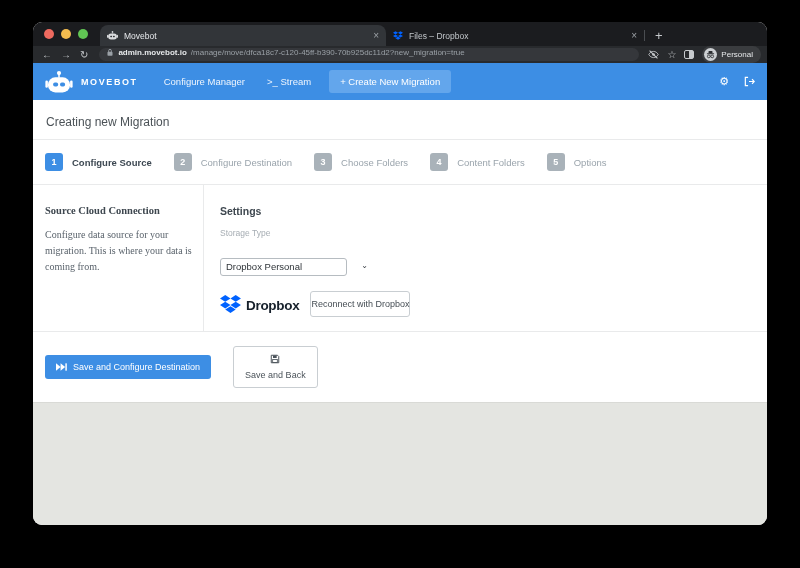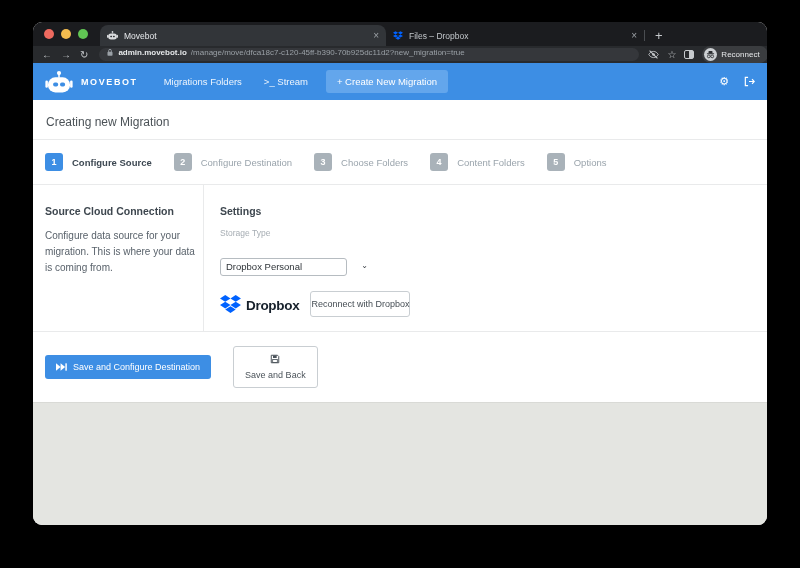--- a/index.html
+++ b/index.html
@@ -53,21 +53,21 @@
   .rule { border-top:1px solid #e9eaeb; }
   .steps { display:flex; align-items:center; gap:22px; padding:13px 12px; border-bottom:1px solid #e9eaeb; }
   .step { display:flex; align-items:center; gap:9px; }
   .step-num { width:18px; height:18px; border-radius:3px; background:#a9b2b9; color:#fff; font-size:9px;
               font-weight:bold; display:flex; align-items:center; justify-content:center; }
   .step-label { font-size:9.5px; color:#9aa4ac; white-space:nowrap; }
   .step.active .step-num { background:#3d8ee4; }
   .step.active .step-label { color:#3d4852; font-weight:bold; }
 
   .panel { display:flex; padding:20px 12px 0; height:146px; }
-  .panel-left { width:158px; }
+  .panel-left { width:158px;font-family:Liberation Serif, serif; }
   .sec-title { font-size:10.5px; font-weight:bold; color:#3e474f; margin-bottom:11px; }
   .left-desc { font-size:10px; color:#59626b; line-height:1.6; width:150px; }
   .vdivider { width:1px; background:#e9eaeb; margin:-20px 16px 0 0; }
   .field-label { font-size:8.5px; color:#a6adb3; margin-bottom:18px; }
   .select-wrap { position:relative; width:153px; }
   .select-wrap select { width:127px; height:18px; font-size:9.5px; color:#2f3439; font-family:inherit;
         border:1px solid #b6bcc1; border-radius:3px; background:#fff; padding:0 14px 0 5px;
         appearance:none; -webkit-appearance:none; }
   .select-wrap .chev { position:absolute; right:5px; top:5px; pointer-events:none; font-size:8px; color:#3c4248; }
   .dropbox-row { display:flex; align-items:center; gap:11px; margin-top:15px; }
@@ -148,41 +148,41 @@
       <div class="incog-chip">
         <span class="incog-avatar">
           <svg width="9" height="9" viewBox="0 0 11 11">
             <rect x="3" y="1.2" width="5" height="3" rx="1" fill="#2b2d30"></rect>
             <rect x="1" y="4" width="9" height="1.3" rx="0.6" fill="#2b2d30"></rect>
             <circle cx="3.4" cy="7.8" r="1.7" fill="none" stroke="#2b2d30" stroke-width="1"></circle>
             <circle cx="7.6" cy="7.8" r="1.7" fill="none" stroke="#2b2d30" stroke-width="1"></circle>
             <line x1="5.1" y1="7.6" x2="5.9" y2="7.6" stroke="#2b2d30" stroke-width="1"></line>
           </svg>
         </span>
-        <span class="incog-label">Reconnect</span>
+        <span class="incog-label">Personal</span>
       </div>
 
     </div>
   </div>
 
   <div class="appbar">
     <div class="brand">
       <svg width="28" height="22" viewBox="0 0 26 21">
         <circle cx="13" cy="2" r="2" fill="#fff"></circle>
           <rect x="12.3" y="3" width="1.4" height="3.4" fill="#fff"></rect>
         <rect x="0" y="9" width="2.4" height="7" rx="1.2" fill="#fff"></rect>
           <rect x="23.6" y="9" width="2.4" height="7" rx="1.2" fill="#fff"></rect>
         <rect x="2.5" y="6" width="21" height="14.5" rx="7" fill="#fff"></rect>
         <rect x="7.4" y="11" width="4.8" height="3.8" rx="1.7" fill="#3d8ee4"></rect>
           <rect x="14" y="11" width="4.8" height="3.8" rx="1.7" fill="#3d8ee4"></rect>
       </svg>
       <span class="brand-name">MOVEBOT</span>
     </div>
     <div class="appnav">
-      <a href="#">Migrations Folders</a>
+      <a href="#">Configure Manager</a>
       <a href="#">&gt;_ Stream</a>
     </div>
     <button class="create-btn">+ Create New Migration</button>
     <div class="appbar-right">
       <span class="gear">⚙</span>
       <svg width="12" height="11" viewBox="0 0 13 12">
         <path d="M5.5 1.5H2.5V10.5H5.5" fill="none" stroke="#fff" stroke-width="1.3"></path>
         <path d="M6.5 6H12M9.8 3.4 12.2 6 9.8 8.6" fill="none" stroke="#fff" stroke-width="1.3"></path>
       </svg>
     </div>

